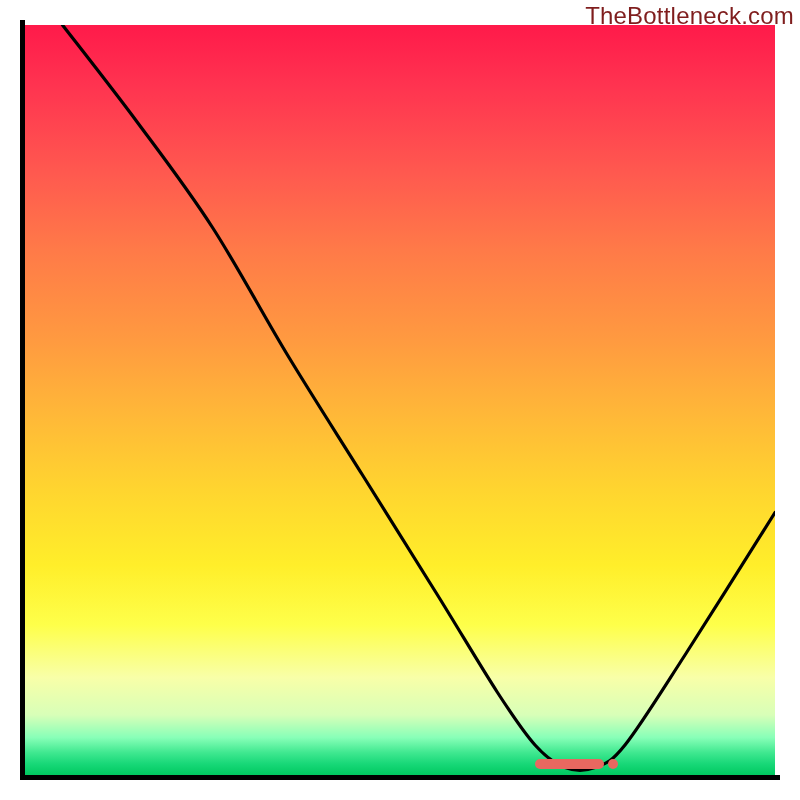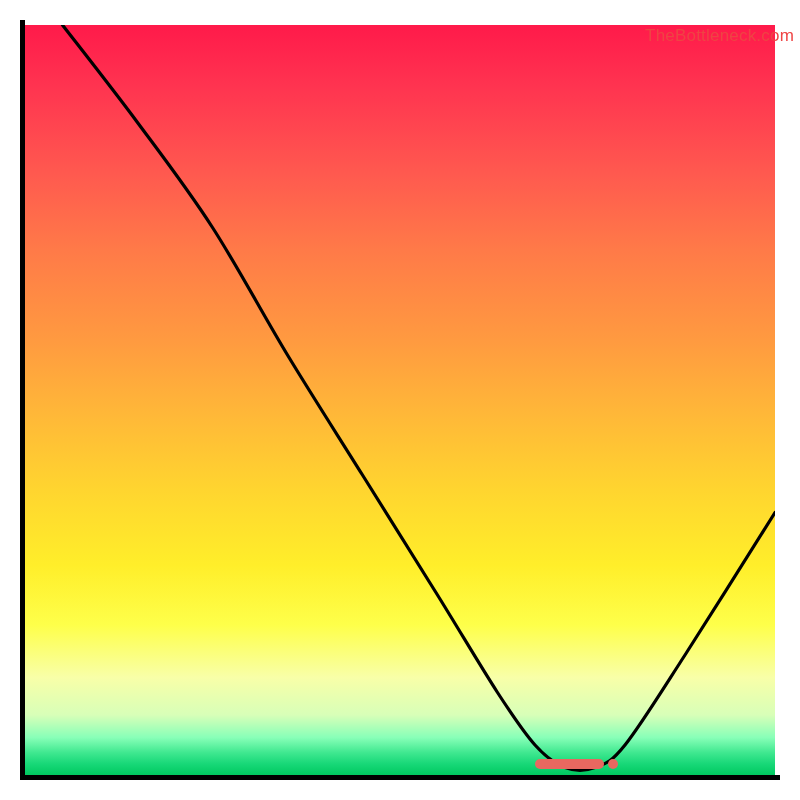--- a/index.html
+++ b/index.html
@@ -55,24 +55,23 @@
     top: 25px;
     width: 750px;
     height: 750px;
     pointer-events: none;
   }
   .watermark {
     position: absolute;
     top: 2px;
     right: 6px;
     font-family: Arial, Helvetica, sans-serif;
-    font-size: 17px;
-    color: #ef4444;
+    font-size: 24px;
+    color: #7f1d1d;
     letter-spacing: 0.2px;
-    margin-top: 24px;
   }
   .marker {
     position: absolute;
     height: 10px;
     background: #e86860;
     border-radius: 5px;
   }
   .marker-dot {
     position: absolute;
     width: 10px;

